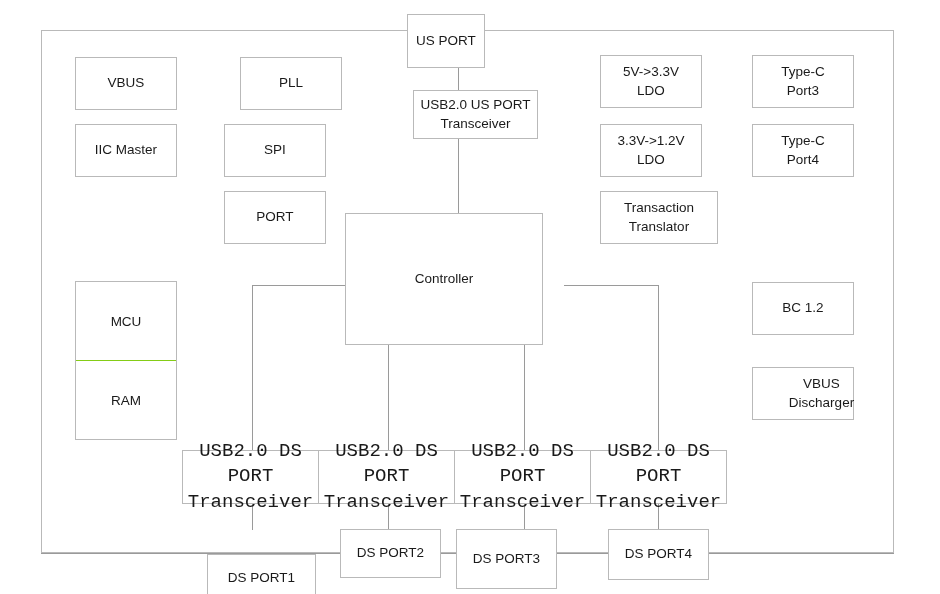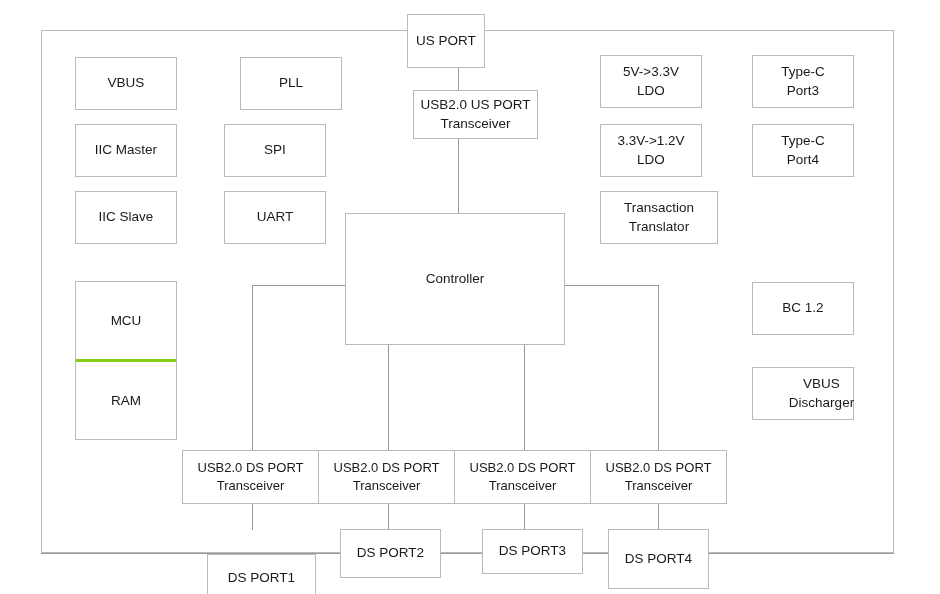--- a/index.html
+++ b/index.html
@@ -56,45 +56,46 @@
     display: flex;
     flex-direction: column;
   }
   .stack .cell {
     flex: 1 1 0;
     display: flex;
     align-items: center;
     justify-content: center;
     font-size: 13.5px;
     color: #1a1a1a;
-    border-bottom: 3px solid #84cc16;
+    border-bottom: 1px solid #84cc16;
     box-sizing: border-box;
   }
   .stack .cell:last-child { border-bottom: none; }
   .trow {
     position: absolute;
     box-sizing: border-box;
     border: 1px solid #b9b9b9;
     background: #ffffff;
     z-index: 3;
     display: flex;
     flex-direction: row;
   }
   .trow .tcell {
     flex: 1 1 0;
     display: flex;
     align-items: center;
     justify-content: center;
     text-align: center;
     white-space: pre-line;
-    font-size: 13px;
+    font-size: 19px;
     line-height: 1.35;
     color: #1a1a1a;
     border-right: 1px solid #b9b9b9;
     box-sizing: border-box;
+    font-family: Liberation Mono, monospace;
   }
   .trow .tcell:last-child { border-right: none; }
 </style>
 </head>
 <body>
 
 <div id="canvas">
 
   <div class="chip-outline" style="left:41px; top:30px; width:853px; height:523px;"></div>
 
@@ -116,29 +117,28 @@
   <div class="conn v" style="left:524px; top:503px; height:27px;"></div>
   <div class="conn v" style="left:658px; top:503px; height:27px;"></div>
 
   <div class="conn h" style="left:41px; top:553px; width:853px;"></div>
 
   <div class="box" style="left:407px; top:14px; width:78px; height:54px;">US PORT</div>
 
   <div class="box multiline" style="left:396px; top:90px; width:125px; height:49px;margin-left:17px;">USB2.0 US PORT
 Transceiver</div>
 
-  <div class="box" style="left:345px; top:213px; width:220px; height:132px;">Controller</div>
+  <div class="box" style="left:345px; top:213px; width:198px; height:132px;">Controller</div>
 
   <div class="box" style="left:75px; top:57px; width:102px; height:53px;">VBUS</div>
   <div class="box" style="left:75px; top:124px; width:102px; height:53px;">IIC Master</div>
-  <div class="box" style="left:75px; top:191px; width:102px; height:53px;">IIC Slave</div>
 
   <div class="box" style="left:240px; top:57px; width:102px; height:53px;">PLL</div>
   <div class="box" style="left:224px; top:124px; width:102px; height:53px;">SPI</div>
-  <div class="box" style="left:224px; top:191px; width:102px; height:53px;">UART</div>
+  <div class="box" style="left:224px; top:191px; width:102px; height:53px;">PORT</div>
 
   <div class="stack" style="left:75px; top:281px; width:102px; height:159px;">
     <div class="cell">MCU</div>
     <div class="cell">RAM</div>
   </div>
 
   <div class="box multiline" style="left:600px; top:55px; width:102px; height:53px;">5V-&gt;3.3V
 LDO</div>
   <div class="box multiline" style="left:600px; top:124px; width:102px; height:53px;">3.3V-&gt;1.2V
 LDO</div>
@@ -159,16 +159,16 @@
     <div class="tcell">USB2.0 DS PORT
 Transceiver</div>
     <div class="tcell">USB2.0 DS PORT
 Transceiver</div>
     <div class="tcell">USB2.0 DS PORT
 Transceiver</div>
   </div>
 
   <div class="box" style="left:207px; top:554px; width:109px; height:49px;">DS PORT1</div>
   <div class="box" style="left:340px; top:529px; width:101px; height:49px;">DS PORT2</div>
-  <div class="box" style="left:482px; top:529px; width:101px; height:45px;">DS PORT3</div>
-  <div class="box" style="left:608px; top:529px; width:101px; height:60px;">DS PORT4</div>
+  <div class="box" style="left:456px; top:529px; width:101px; height:60px;">DS PORT3</div>
+  <div class="box" style="left:608px; top:529px; width:101px; height:51px;">DS PORT4</div>
 
 </div>
 
 </body></html>

